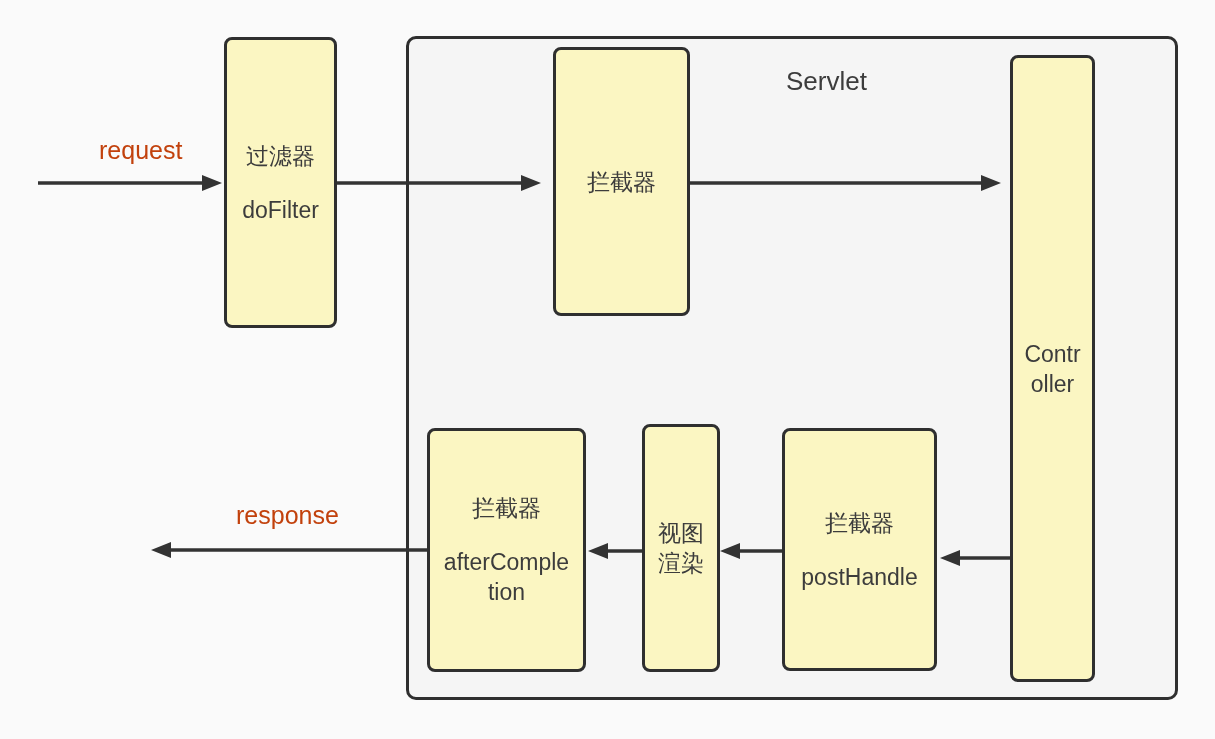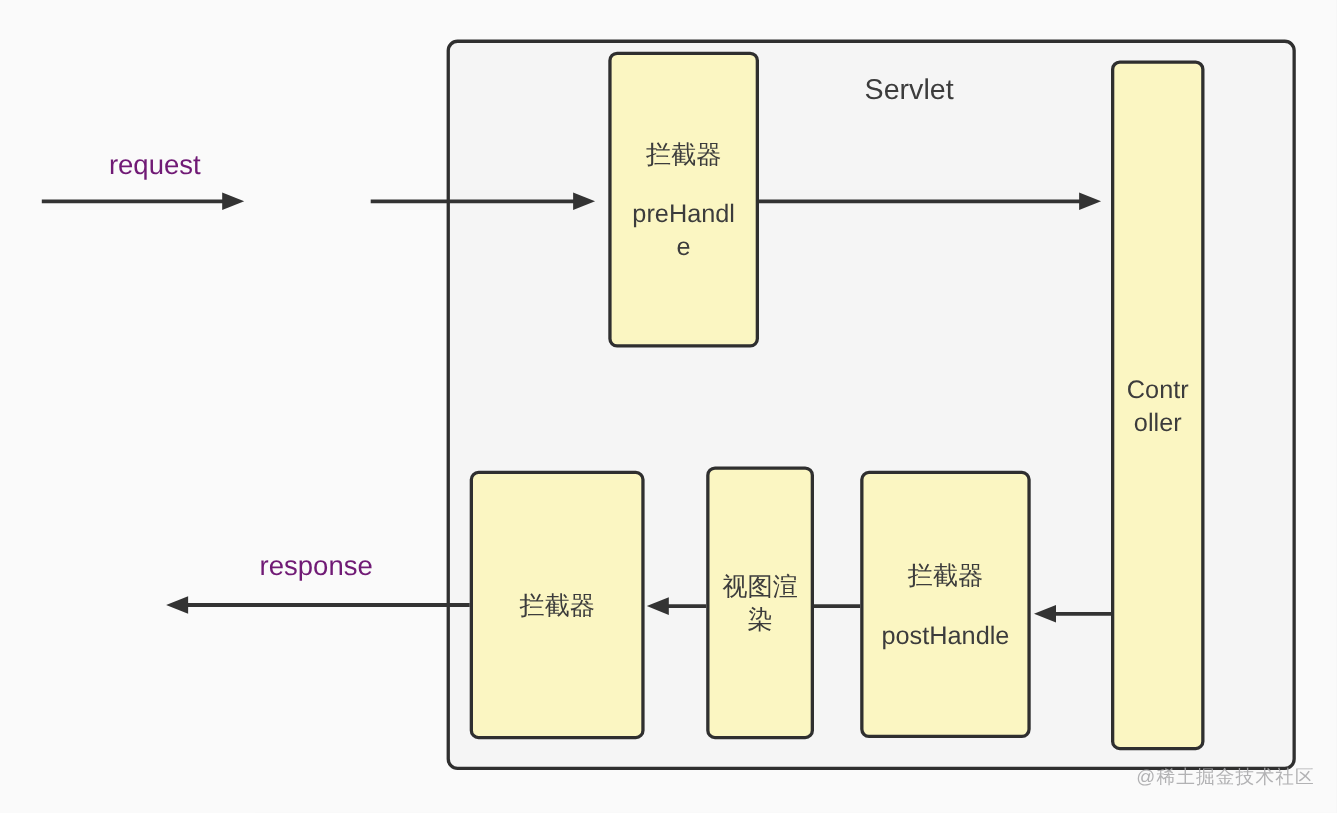--- a/index.html
+++ b/index.html
@@ -53,25 +53,25 @@
     z-index:3;
     padding:0 13px;
   }
   .node .node-method{margin-top:24px;word-break:break-all;}
   .node .node-title{word-break:break-all;}
 
   .node-filter{left:224px;top:37px;width:113px;height:291px;}
   .node-pre{left:553px;top:47px;width:137px;height:269px;}
   .node-controller{left:1010px;top:55px;width:85px;height:627px;padding:0 10px;align-items:center;}
   .node-after{left:427px;top:428px;width:159px;height:244px;}
-  .node-view{left:642px;top:424px;width:98px;height:248px;padding:0 4px;}
+  .node-view{left:642px;top:424px;width:78px;height:248px;padding:0 4px;}
   .node-post{left:782px;top:428px;width:155px;height:243px;}
 
   .flow-label{
-    position:absolute;font-size:25px;color:#701a75;z-index:4;white-space:nowrap;
+    position:absolute;font-size:25px;color:#c2410c;z-index:4;white-space:nowrap;
   }
   .label-request{left:99px;top:136px;}
   .label-response{left:236px;top:501px;}
 
   .watermark{
     position:absolute;left:1033px;top:695px;
     font-size:17px;color:var(--watermark);opacity:.85;
     z-index:5;white-space:nowrap;letter-spacing:1px;
   }
 </style>
@@ -110,38 +110,41 @@
     </g>
     <g>
       <line class="ln" x1="427" y1="550" x2="169" y2="550"></line>
       <polygon class="hd" points="151,550 171,542 171,558"></polygon>
     </g>
   </svg>
 
   <div class="flow-label label-request">request</div>
   <div class="flow-label label-response">response</div>
 
+  <div class="node node-filter">
+    <div class="node-title">过滤器</div>
+    <div class="node-method">doFilter</div>
+  </div>
 
   <div class="node node-pre">
     <div class="node-title">拦截器</div>
-    <div class="node-method">preHandle</div>
   </div>
 
   <div class="node node-controller">
     <div class="node-title">Controller</div>
   </div>
 
   <div class="node node-after">
     <div class="node-title">拦截器</div>
+    <div class="node-method">afterCompletion</div>
   </div>
 
   <div class="node node-view">
     <div class="node-title">视图渲染</div>
   </div>
 
   <div class="node node-post">
     <div class="node-title">拦截器</div>
     <div class="node-method">postHandle</div>
   </div>
 
-  <div class="watermark">@稀土掘金技术社区</div>
 
 </div>
 
 </body></html>

